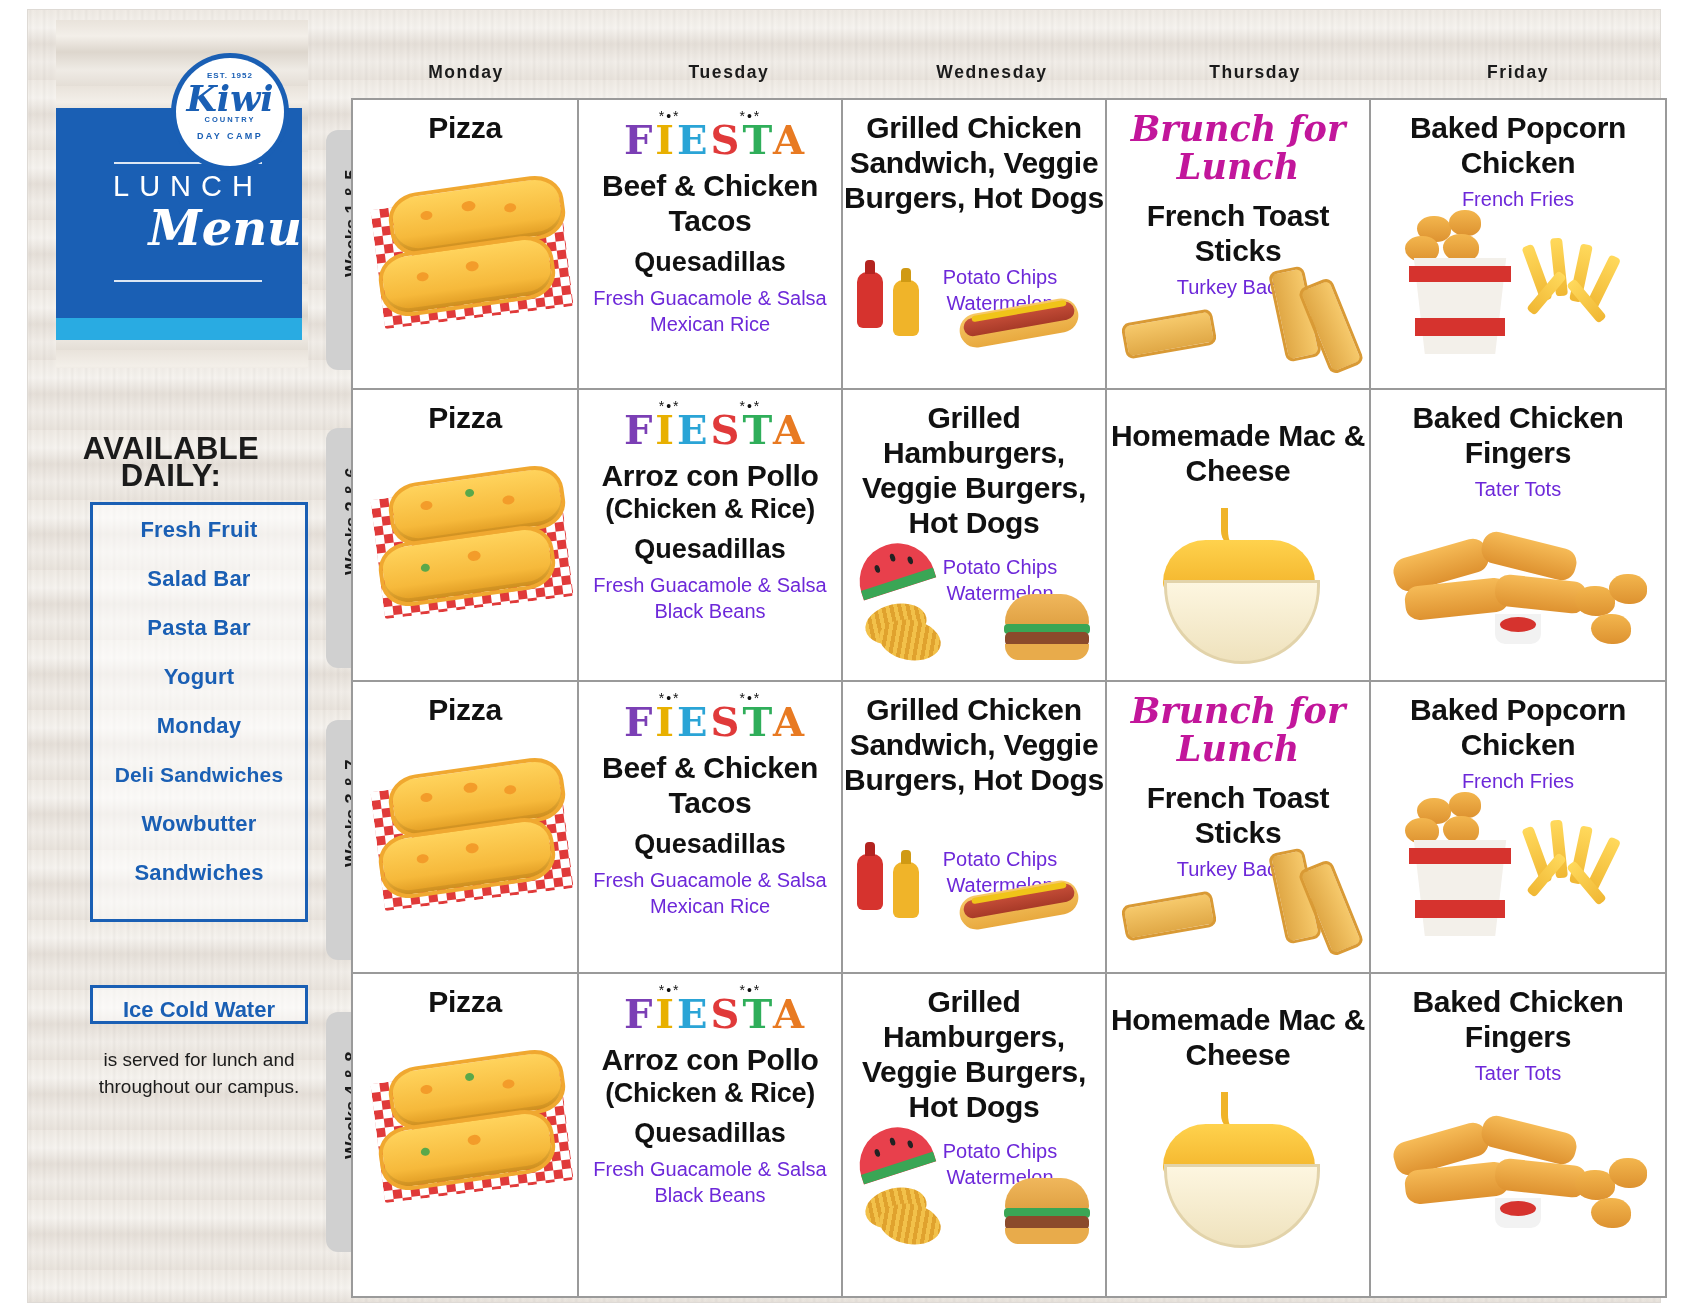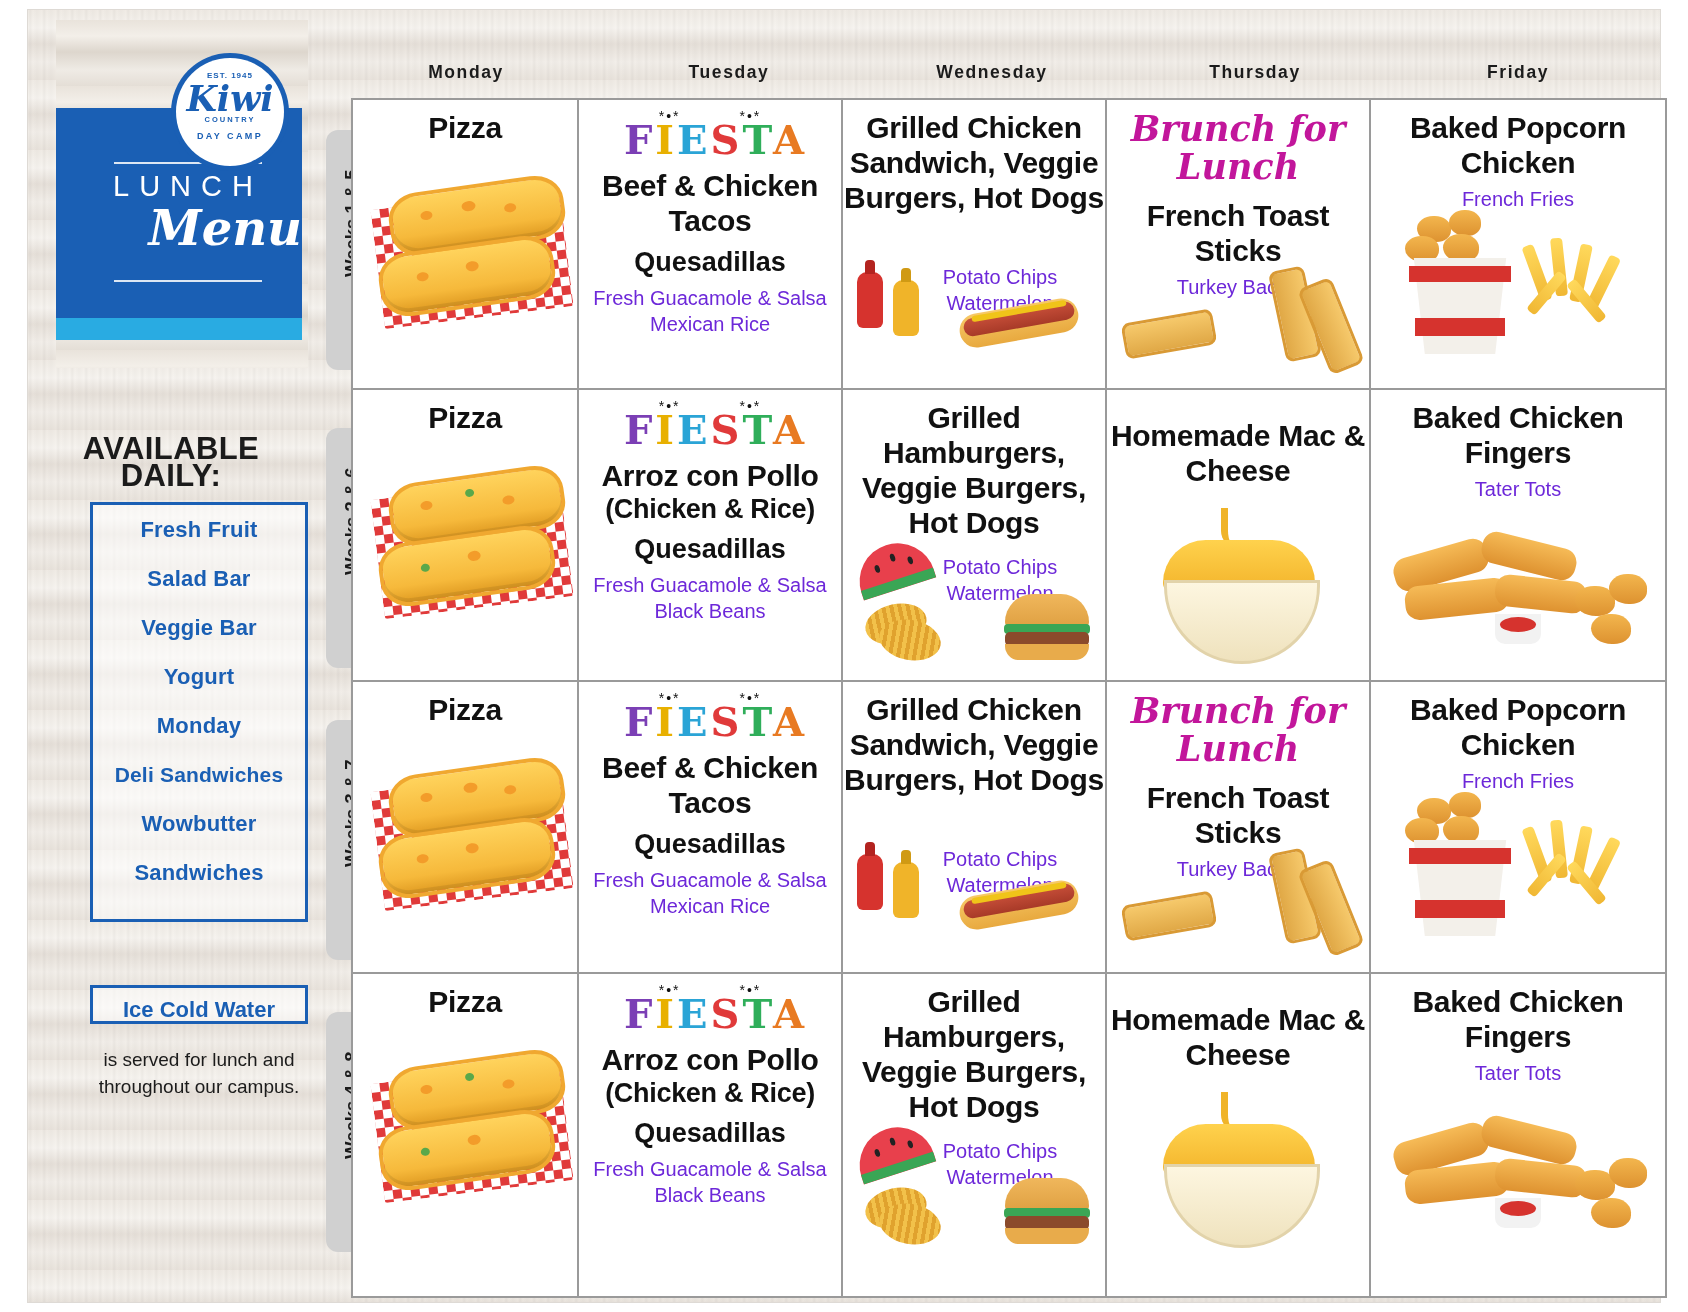--- a/index.html
+++ b/index.html
@@ -444,33 +444,33 @@
     <div class="cyan-strip-bottom"></div>
 
     <div class="blue-banner">
       <div class="lunch-rule-top"></div>
       <div class="lunch-word">LUNCH</div>
       <div class="lunch-rule-bot"></div>
       <div class="menu-word">Menu</div>
     </div>
 
     <div class="logo-circle">
-      <div class="logo-est">EST. 1945</div>
+      <div class="logo-est">EST. 1952</div>
       <div class="logo-kiwi">Kiwi</div>
       <div class="logo-country">COUNTRY</div>
       <div class="logo-daycamp">DAY CAMP</div>
     </div>
   </div>
 
   <div class="avail-title">AVAILABLE DAILY:</div>
 
   <div class="avail-box">
     <div class="avail-item">Fresh Fruit</div>
     <div class="avail-item">Salad Bar</div>
-    <div class="avail-item">Veggie Bar</div>
+    <div class="avail-item">Pasta Bar</div>
     <div class="avail-item">Yogurt</div>
     <div class="avail-item">Monday</div>
     <div class="avail-item small">Deli Sandwiches</div>
     <div class="avail-item">Wowbutter</div>
     <div class="avail-item">Sandwiches</div>
   </div>
 
   <div class="water-box">
     <span>Ice Cold Water</span>
   </div>

